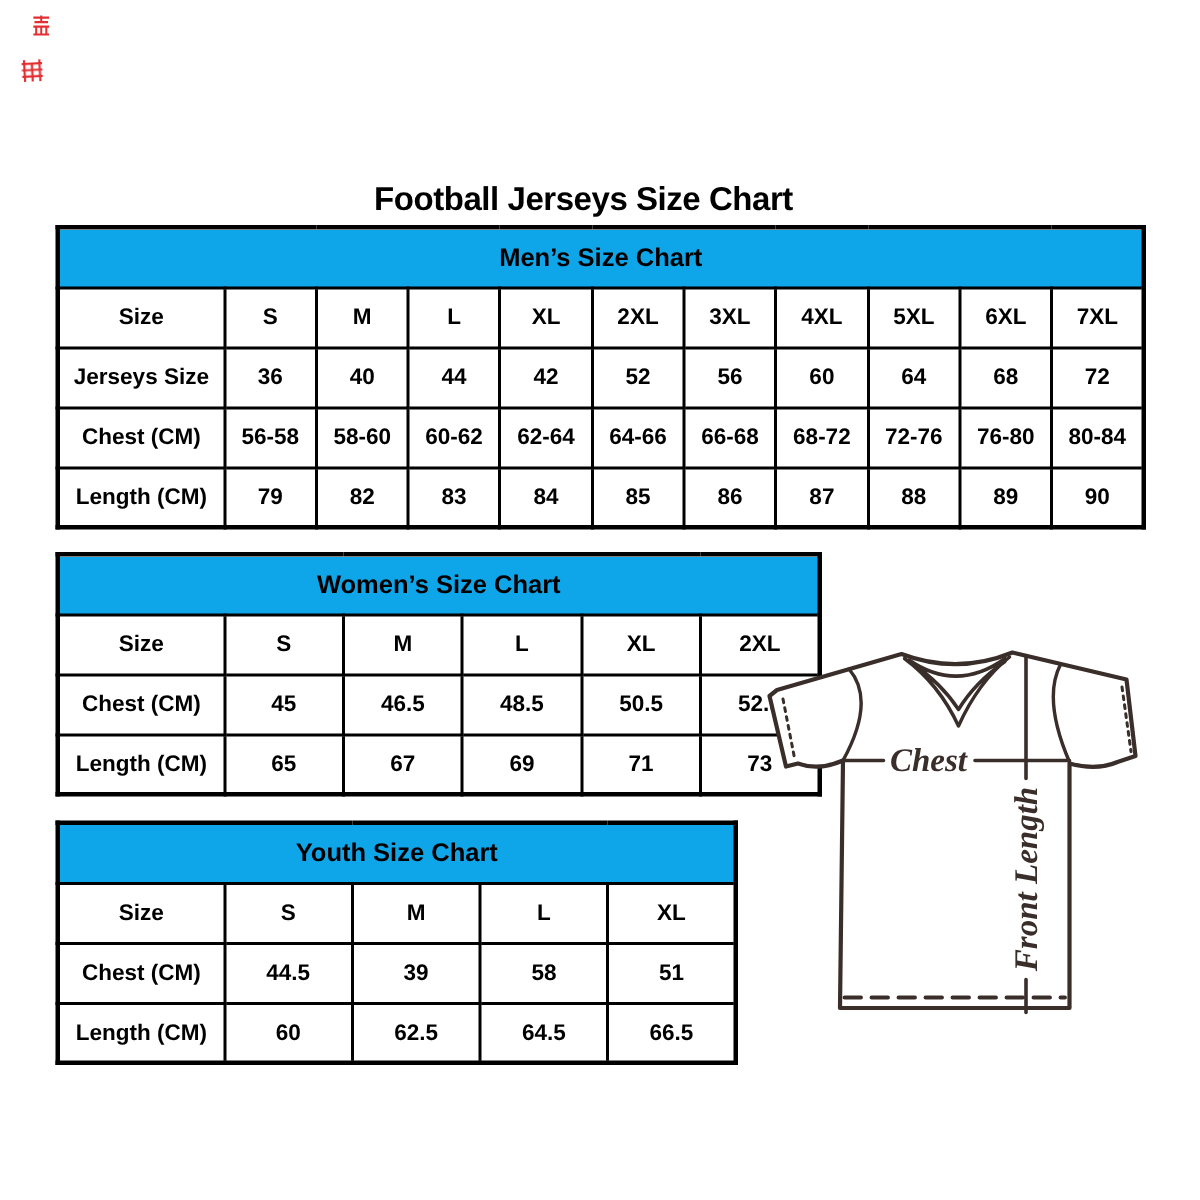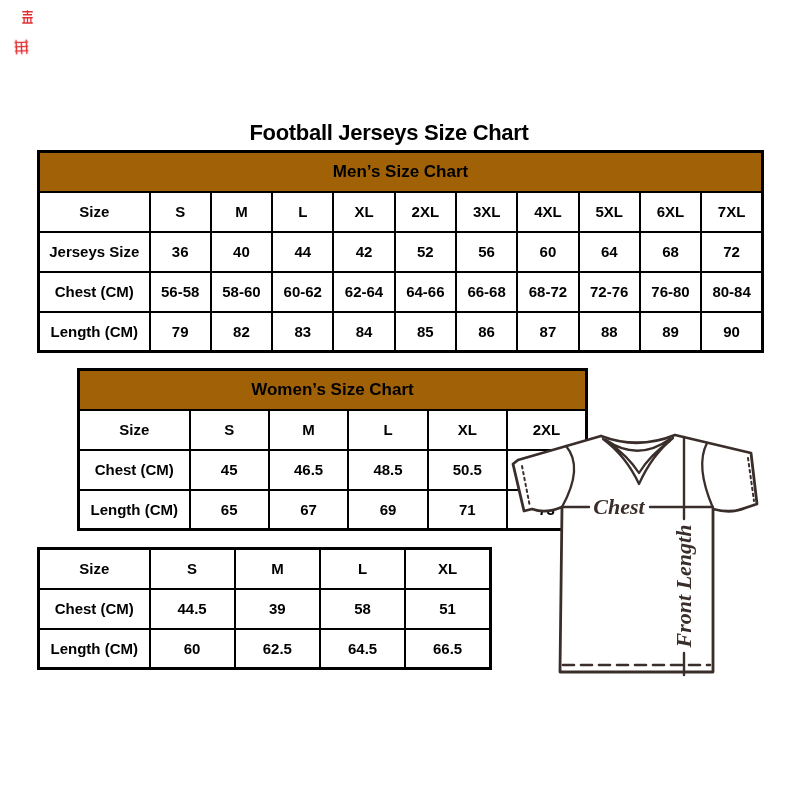--- a/index.html
+++ b/index.html
@@ -34,27 +34,27 @@
   .size-table th, .size-table td {
     border: 2px solid #000000;
     text-align: center;
     vertical-align: middle;
     font-weight: bold;
     padding: 0;
     overflow: hidden;
     white-space: nowrap;
   }
   .size-table th.tbl-header {
-    background: #a16207;
+    background: #0ea5e9;
     font-size: 17px;
     height: 40px;
   }
   .size-table td { font-size: 15px; height: 40px; }
   #men-table   { left: 37px; top: 150px; width: 727px; }
-  #women-table { left: 37px; top: 368px; width: 511px; margin-left: 40px; }
+  #women-table { left: 37px; top: 368px; width: 511px; }
   #youth-table { left: 37px; top: 547px; width: 455px; }
   col.label-col { width: 111px; }
   .jersey-wrap {
     position: absolute;
     left: 505px;
     top: 410px;
     width: 285px;
     height: 285px;
   }
   .jersey-wrap svg { display: block; width: 100%; height: 100%; }
@@ -197,20 +197,23 @@
 
   <table class="size-table" id="youth-table">
     <colgroup>
         <col class="label-col">
         <col>
         <col>
         <col>
         <col>
       </colgroup>
     <tbody>
+        <tr>
+          <th class="tbl-header" colspan="5">Youth Size Chart</th>
+        </tr>
     <tr>
       <td class="row-label">Size</td>
       <td>S</td>
       <td>M</td>
       <td>L</td>
       <td>XL</td>
     </tr>
     <tr>
       <td class="row-label">Chest (CM)</td>
       <td>44.5</td>

